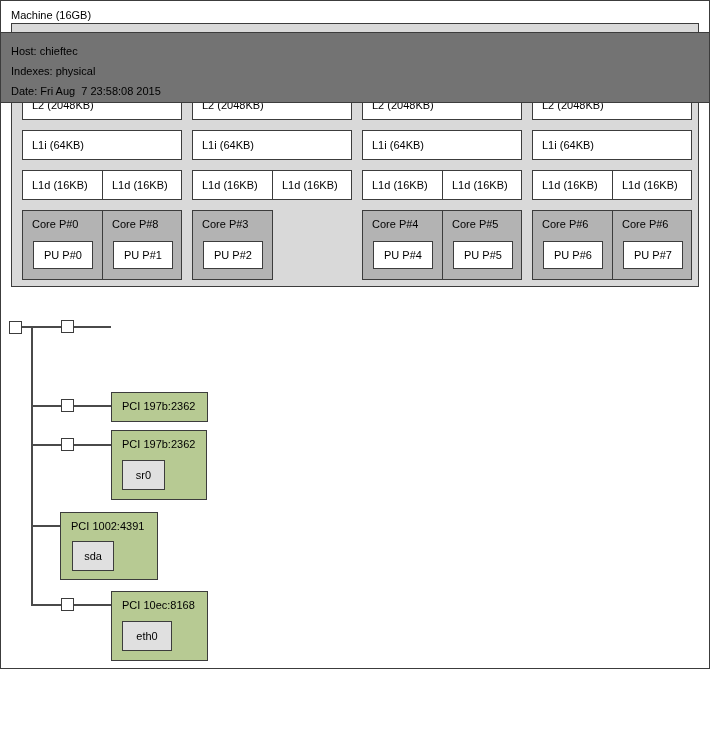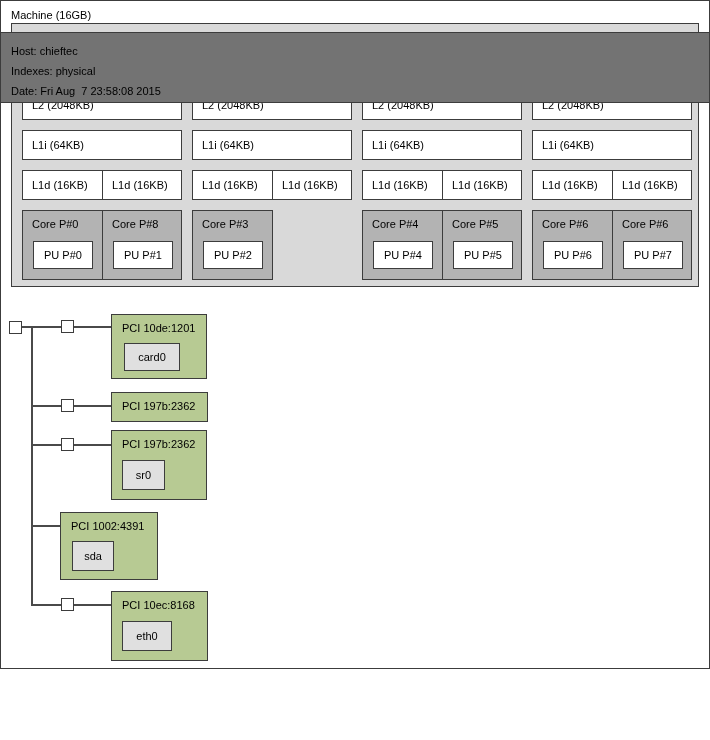--- a/index.html
+++ b/index.html
@@ -156,26 +156,20 @@
     <div class="abs line" style="left:30px;top:443px;width:30px;height:2px"></div>
     <div class="abs sq" style="left:60px;top:437px"></div>
     <div class="abs line" style="left:73px;top:443px;width:37px;height:2px"></div>
 
     <div class="abs line" style="left:30px;top:524px;width:29px;height:2px"></div>
 
     <div class="abs line" style="left:30px;top:603px;width:30px;height:2px"></div>
     <div class="abs sq" style="left:60px;top:597px"></div>
     <div class="abs line" style="left:73px;top:603px;width:37px;height:2px"></div>
 
-    <div class="abs bordered pcibox" style="left:110px;top:313px;width:96px;height:65px">
-      <span class="pci-label">PCI 10de:1201</span>
-      <div class="abs bordered dev" style="left:12px;top:28px;width:56px;height:28px">
-        <span>card0</span>
-      </div>
-    </div>
 
     <div class="abs bordered pcibox" style="left:110px;top:391px;width:97px;height:30px">
       <span class="pci-label">PCI 197b:2362</span>
     </div>
 
     <div class="abs bordered pcibox" style="left:110px;top:429px;width:96px;height:70px">
       <span class="pci-label">PCI 197b:2362</span>
       <div class="abs bordered dev" style="left:10px;top:29px;width:43px;height:30px">
         <span>sr0</span>
       </div>

